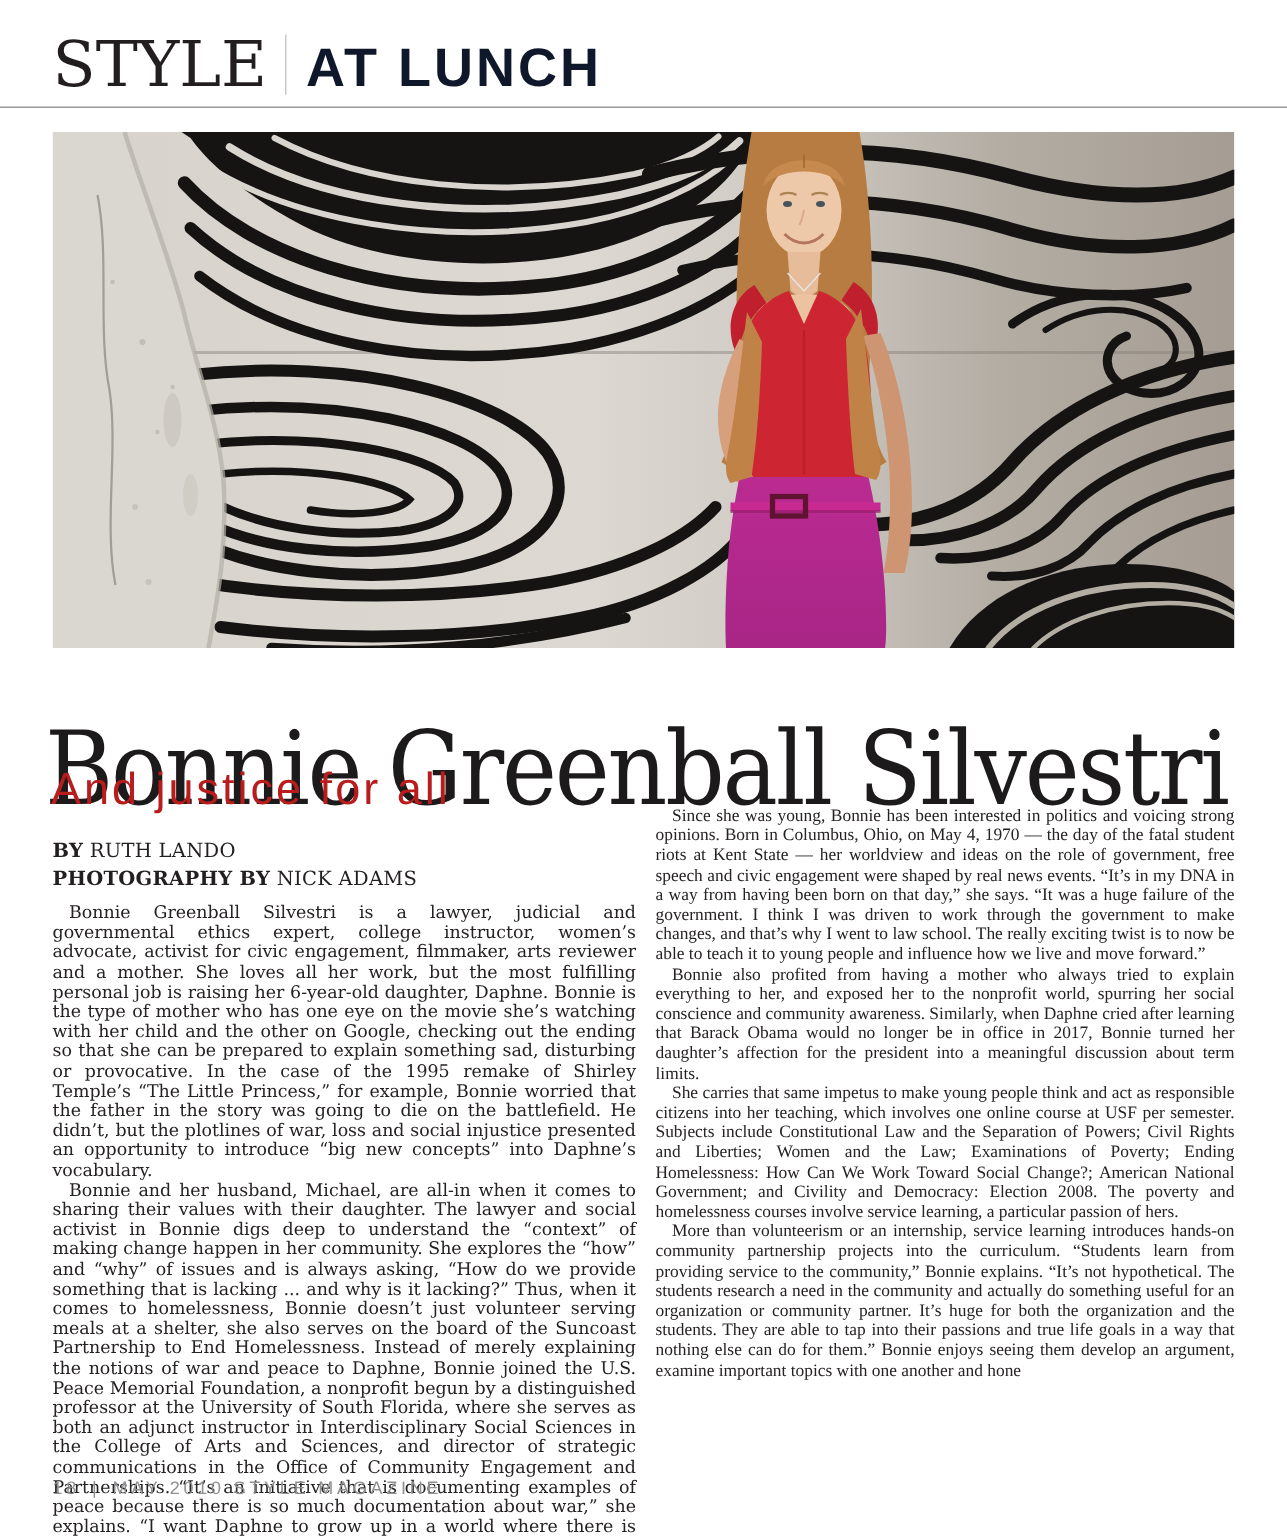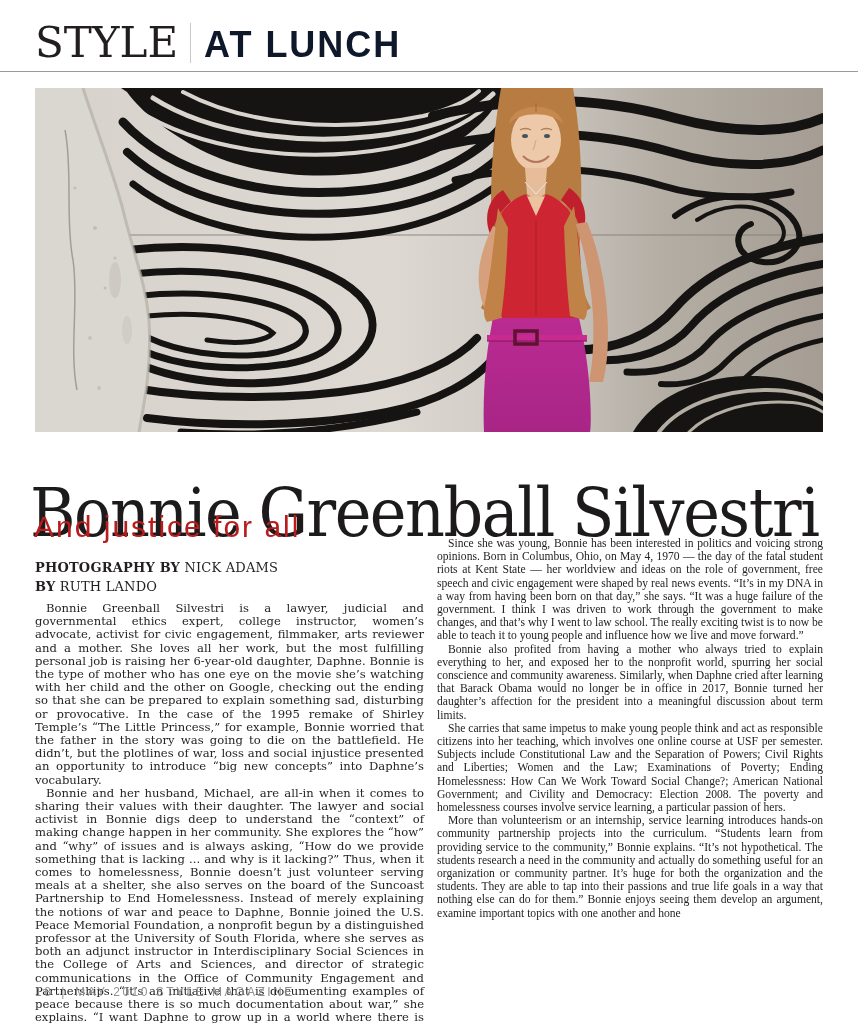--- a/index.html
+++ b/index.html
@@ -155,26 +155,26 @@
         <path d="M539,118 C543,150 546,185 551,212 C553,222 552,228 549,232 L535,228 C532,203 530,168 529,138 Z" fill="#c18247"></path>
       </g>
     </svg>
   </div>
 
   <h1 class="headline">Bonnie Greenball Silvestri</h1>
   <div class="subhead">And justice for all</div>
 
   <div class="byline">
     <div>
+      <b>BY</b>
+      <span>RUTH LANDO</span>
+    </div>
+    <div>
       <b>PHOTOGRAPHY BY</b>
       <span>NICK ADAMS</span>
-    </div>
-    <div>
-      <b>BY</b>
-      <span>RUTH LANDO</span>
     </div>
   </div>
 
   <div class="col col-left">
     <p>Bonnie Greenball Silvestri is a lawyer, judicial and governmental ethics expert, college instructor, women’s advocate, activist for civic engagement, filmmaker, arts reviewer and a mother. She loves all her work, but the most fulfilling personal job is raising her 6-year-old daughter, Daphne. Bonnie is the type of mother who has one eye on the movie she’s watching with her child and the other on Google, checking out the ending so that she can be prepared to explain something sad, disturbing or provocative. In the case of the 1995 remake of Shirley Temple’s “The Little Princess,” for example, Bonnie worried that the father in the story was going to die on the battlefield. He didn’t, but the plotlines of war, loss and social injustice presented an opportunity to introduce “big new concepts” into Daphne’s vocabulary.</p>
     <p>Bonnie and her husband, Michael, are all-in when it comes to sharing their values with their daughter. The lawyer and social activist in Bonnie digs deep to understand the “context” of making change happen in her community. She explores the “how” and “why” of issues and is always asking, “How do we provide something that is lacking ... and why is it lacking?” Thus, when it comes to homelessness, Bonnie doesn’t just volunteer serving meals at a shelter, she also serves on the board of the Suncoast Partnership to End Homelessness. Instead of merely explaining the notions of war and peace to Daphne, Bonnie joined the U.S. Peace Memorial Foundation, a nonprofit begun by a distinguished professor at the University of South Florida, where she serves as both an adjunct instructor in Interdisciplinary Social Sciences in the College of Arts and Sciences, and director of strategic communications in the Office of Community Engagement and Partnerships. “It’s an initiative that is documenting examples of peace because there is so much documentation about war,” she explains. “I want Daphne to grow up in a world where there is peace.”</p>
   </div>
   <div class="col col-right">
     <p>Since she was young, Bonnie has been interested in politics and voicing strong opinions. Born in Columbus, Ohio, on May 4, 1970 — the day of the fatal student riots at Kent State — her worldview and ideas on the role of government, free speech and civic engagement were shaped by real news events. “It’s in my DNA in a way from having been born on that day,” she says. “It was a huge failure of the government. I think I was driven to work through the government to make changes, and that’s why I went to law school. The really exciting twist is to now be able to teach it to young people and influence how we live and move forward.”</p>
     <p>Bonnie also profited from having a mother who always tried to explain everything to her, and exposed her to the nonprofit world, spurring her social conscience and community awareness. Similarly, when Daphne cried after learning that Barack Obama would no longer be in office in 2017, Bonnie turned her daughter’s affection for the president into a meaningful discussion about term limits.</p>

